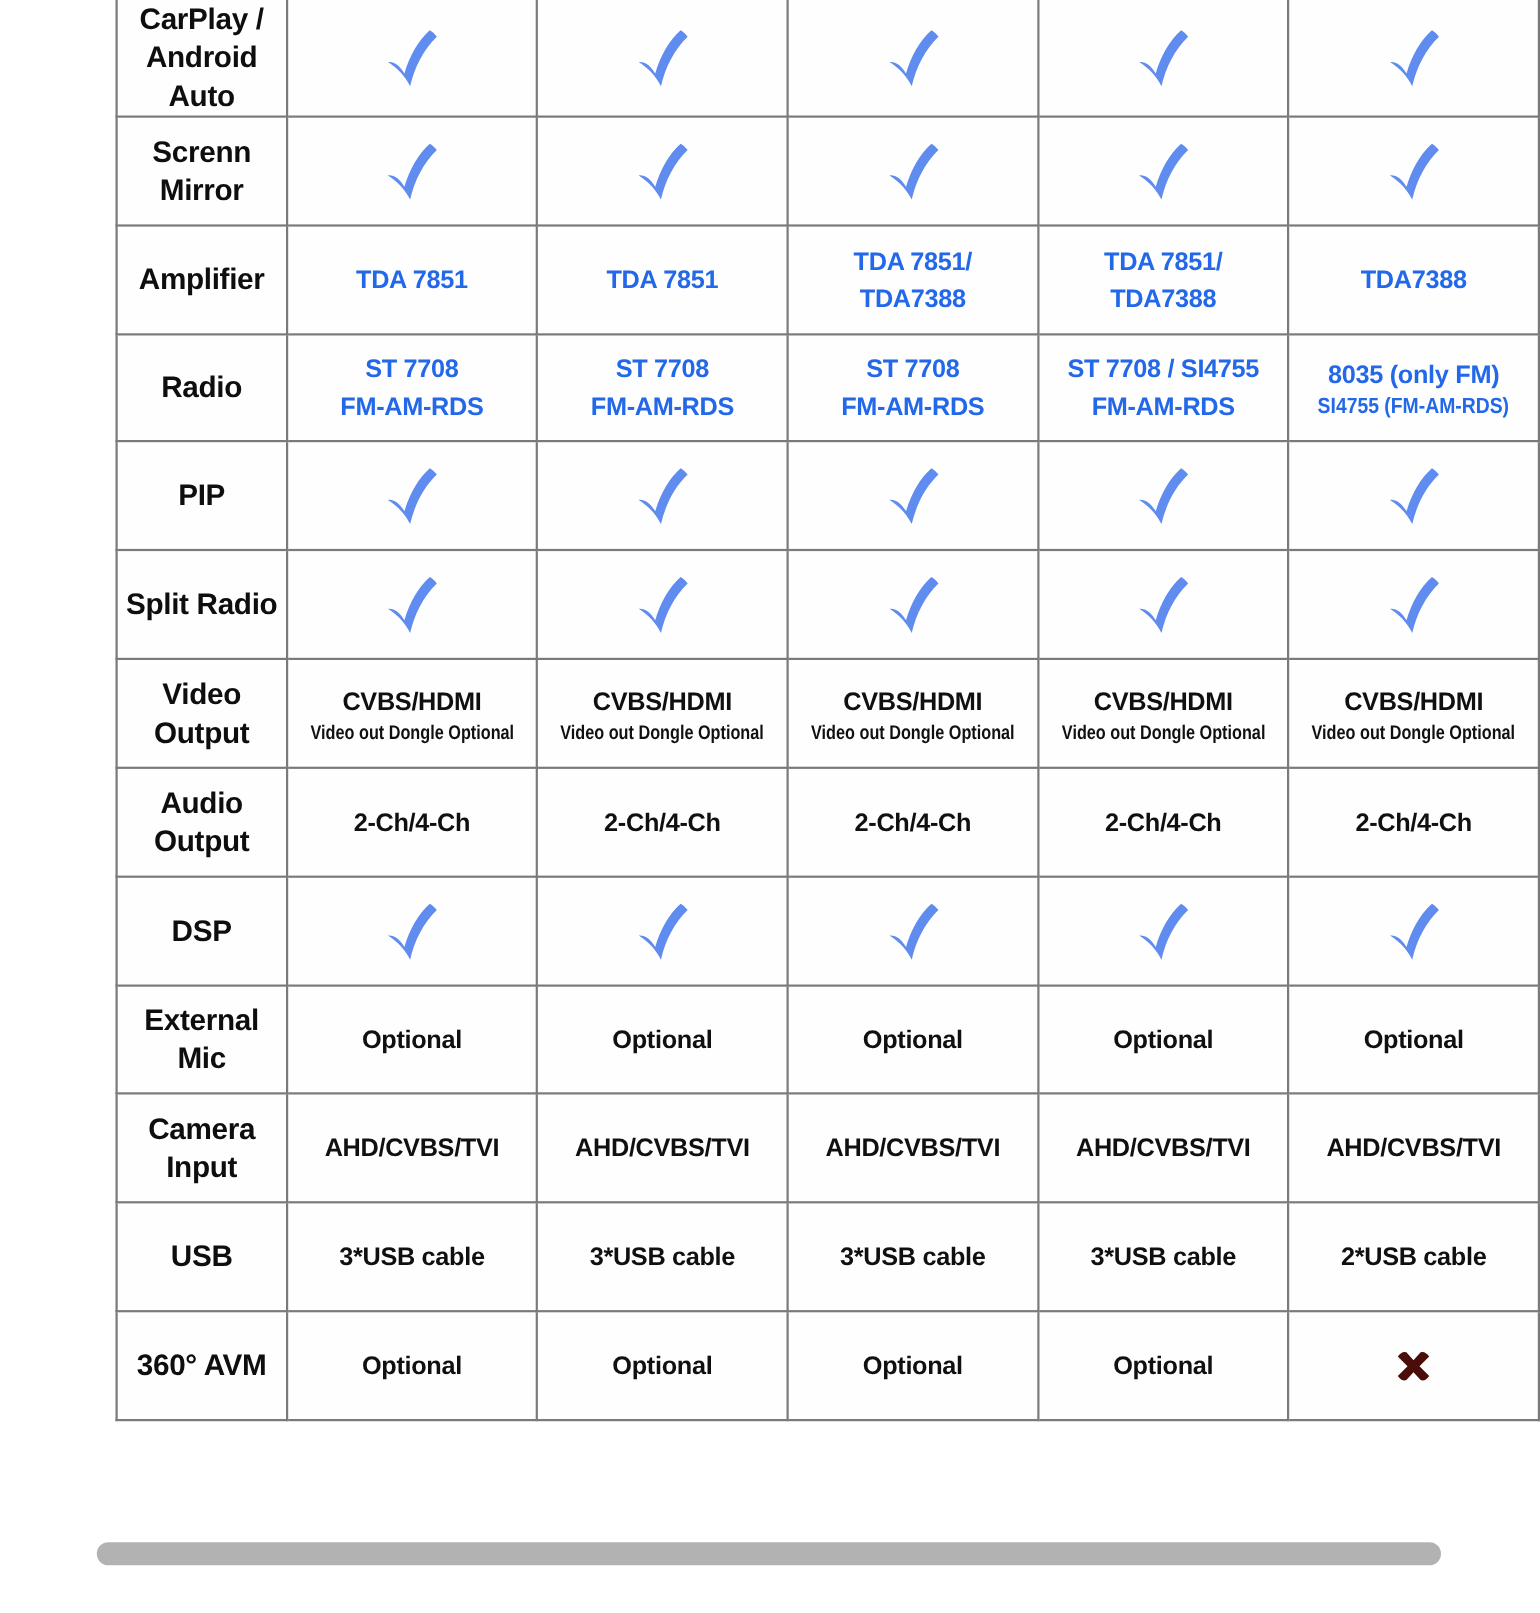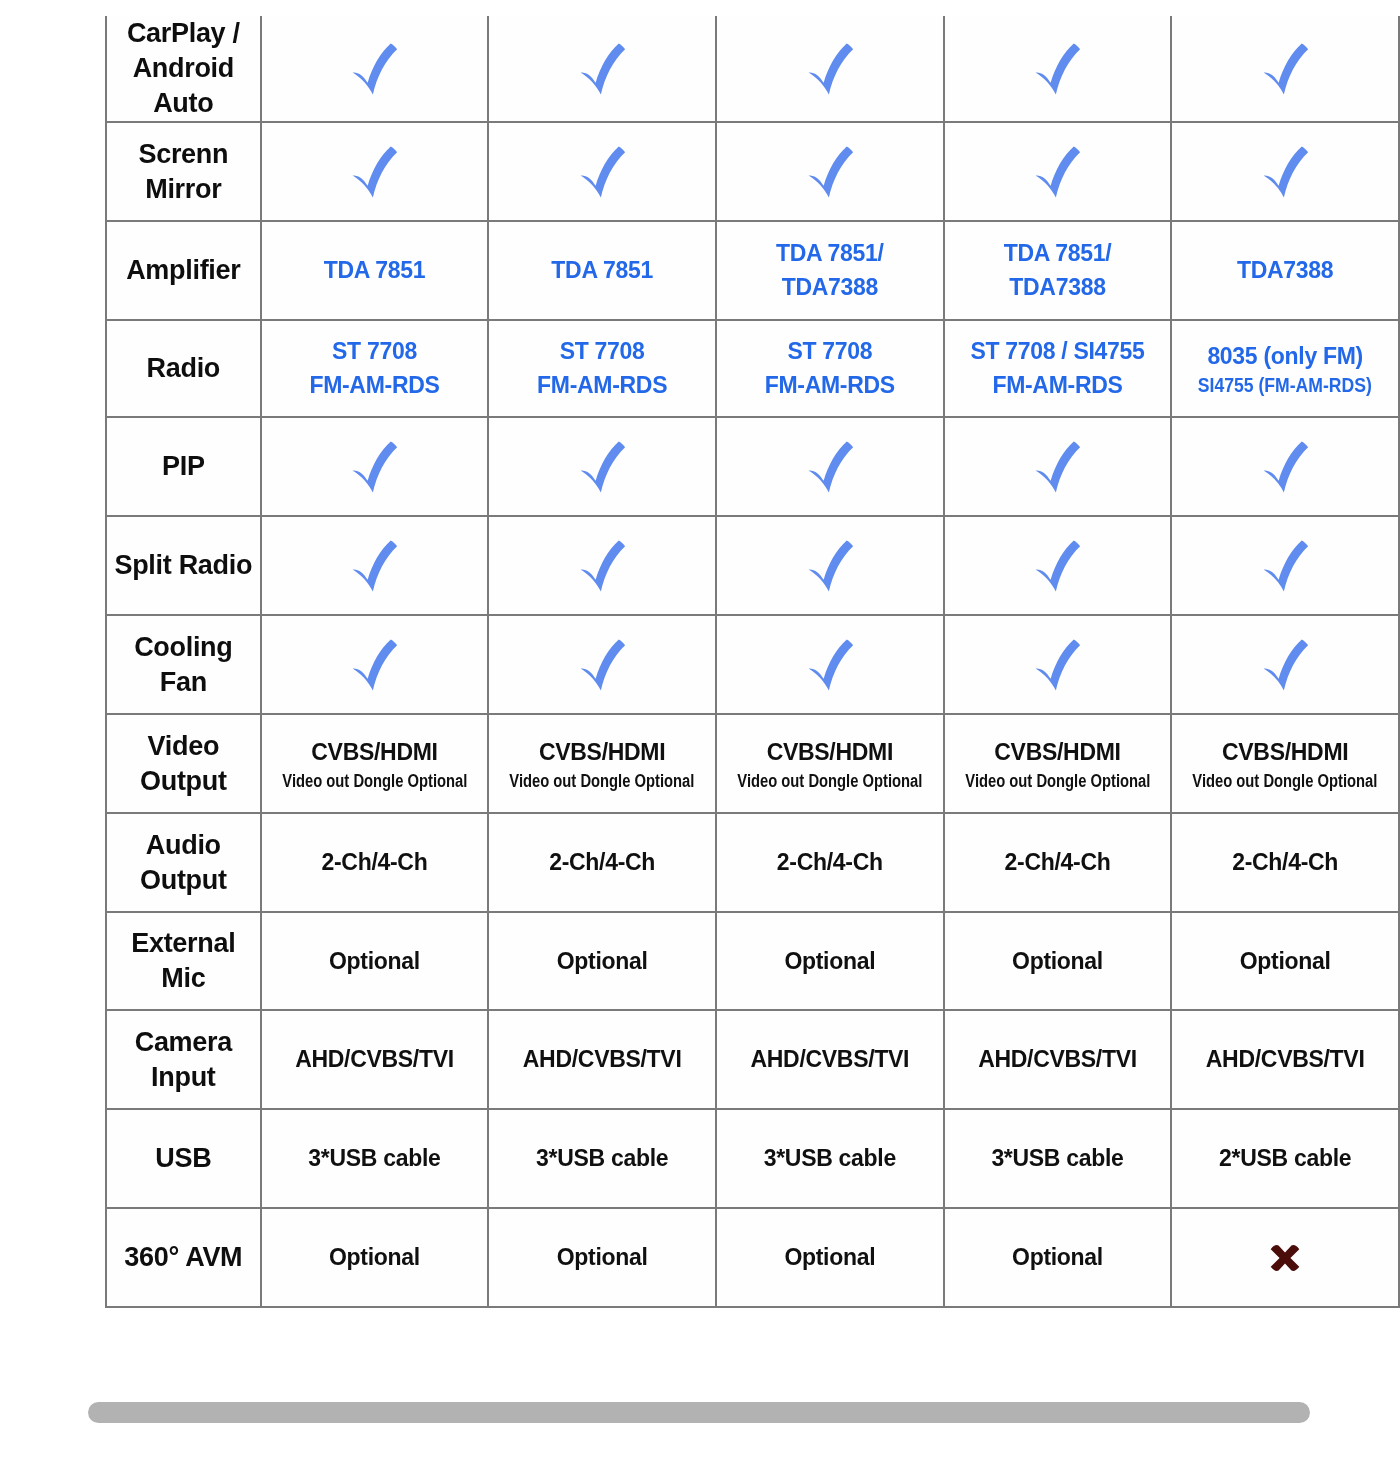--- a/index.html
+++ b/index.html
@@ -4,21 +4,21 @@
 <style>
   html,body{margin:0;padding:0;}
   body{
     width:1400px;height:1466px;
     background:#ffffff;
     font-family:"Liberation Sans",sans-serif;
     position:relative;
     overflow:hidden;
   }
   .spec-table{
-    position:absolute;left:105px;top:16px;
+    position:absolute;left:105px;top:0;
     border-collapse:collapse;
     table-layout:fixed;
     background:#ffffff;
   }
   .spec-table col.label-col{width:201px;}
   .spec-table col.data-col{width:197px;}
   .spec-table th,.spec-table td{
     border:2px solid #7a7a7a;
     text-align:center;
     vertical-align:middle;
@@ -199,38 +199,20 @@
     <path d="M8 56 C18 55 27 62 34 74 C42 46 56 22 74 6 C78 8 82 12 85 16 C64 36 50 64 43 94 C36 80 24 66 8 56 Z" fill="#5f8cee"></path>
   </svg></td>
         <td><svg class="check-svg" viewBox="0 0 90 100" width="52" height="60" xmlns="http://www.w3.org/2000/svg">
     <path d="M8 56 C18 55 27 62 34 74 C42 46 56 22 74 6 C78 8 82 12 85 16 C64 36 50 64 43 94 C36 80 24 66 8 56 Z" fill="#5f8cee"></path>
   </svg></td>
         <td><svg class="check-svg" viewBox="0 0 90 100" width="52" height="60" xmlns="http://www.w3.org/2000/svg">
     <path d="M8 56 C18 55 27 62 34 74 C42 46 56 22 74 6 C78 8 82 12 85 16 C64 36 50 64 43 94 C36 80 24 66 8 56 Z" fill="#5f8cee"></path>
   </svg></td>
       </tr>
       <tr>
-        <th>Cooling Fan</th>
-        <td><svg class="check-svg" viewBox="0 0 90 100" width="52" height="60" xmlns="http://www.w3.org/2000/svg">
-    <path d="M8 56 C18 55 27 62 34 74 C42 46 56 22 74 6 C78 8 82 12 85 16 C64 36 50 64 43 94 C36 80 24 66 8 56 Z" fill="#5f8cee"></path>
-  </svg></td>
-        <td><svg class="check-svg" viewBox="0 0 90 100" width="52" height="60" xmlns="http://www.w3.org/2000/svg">
-    <path d="M8 56 C18 55 27 62 34 74 C42 46 56 22 74 6 C78 8 82 12 85 16 C64 36 50 64 43 94 C36 80 24 66 8 56 Z" fill="#5f8cee"></path>
-  </svg></td>
-        <td><svg class="check-svg" viewBox="0 0 90 100" width="52" height="60" xmlns="http://www.w3.org/2000/svg">
-    <path d="M8 56 C18 55 27 62 34 74 C42 46 56 22 74 6 C78 8 82 12 85 16 C64 36 50 64 43 94 C36 80 24 66 8 56 Z" fill="#5f8cee"></path>
-  </svg></td>
-        <td><svg class="check-svg" viewBox="0 0 90 100" width="52" height="60" xmlns="http://www.w3.org/2000/svg">
-    <path d="M8 56 C18 55 27 62 34 74 C42 46 56 22 74 6 C78 8 82 12 85 16 C64 36 50 64 43 94 C36 80 24 66 8 56 Z" fill="#5f8cee"></path>
-  </svg></td>
-        <td><svg class="check-svg" viewBox="0 0 90 100" width="52" height="60" xmlns="http://www.w3.org/2000/svg">
-    <path d="M8 56 C18 55 27 62 34 74 C42 46 56 22 74 6 C78 8 82 12 85 16 C64 36 50 64 43 94 C36 80 24 66 8 56 Z" fill="#5f8cee"></path>
-  </svg></td>
-      </tr>
-      <tr>
         <th>Video
 Output</th>
         <td>
           <span class="txt">CVBS/HDMI</span>
           <span class="sub">Video out Dongle Optional</span>
         </td>
         <td>
           <span class="txt">CVBS/HDMI</span>
           <span class="sub">Video out Dongle Optional</span>
         </td>
@@ -258,20 +240,38 @@
         </td>
         <td>
           <span class="txt">2-Ch/4-Ch</span>
         </td>
         <td>
           <span class="txt">2-Ch/4-Ch</span>
         </td>
         <td>
           <span class="txt">2-Ch/4-Ch</span>
         </td>
+      </tr>
+      <tr>
+        <th>DSP</th>
+        <td><svg class="check-svg" viewBox="0 0 90 100" width="52" height="60" xmlns="http://www.w3.org/2000/svg">
+    <path d="M8 56 C18 55 27 62 34 74 C42 46 56 22 74 6 C78 8 82 12 85 16 C64 36 50 64 43 94 C36 80 24 66 8 56 Z" fill="#5f8cee"></path>
+  </svg></td>
+        <td><svg class="check-svg" viewBox="0 0 90 100" width="52" height="60" xmlns="http://www.w3.org/2000/svg">
+    <path d="M8 56 C18 55 27 62 34 74 C42 46 56 22 74 6 C78 8 82 12 85 16 C64 36 50 64 43 94 C36 80 24 66 8 56 Z" fill="#5f8cee"></path>
+  </svg></td>
+        <td><svg class="check-svg" viewBox="0 0 90 100" width="52" height="60" xmlns="http://www.w3.org/2000/svg">
+    <path d="M8 56 C18 55 27 62 34 74 C42 46 56 22 74 6 C78 8 82 12 85 16 C64 36 50 64 43 94 C36 80 24 66 8 56 Z" fill="#5f8cee"></path>
+  </svg></td>
+        <td><svg class="check-svg" viewBox="0 0 90 100" width="52" height="60" xmlns="http://www.w3.org/2000/svg">
+    <path d="M8 56 C18 55 27 62 34 74 C42 46 56 22 74 6 C78 8 82 12 85 16 C64 36 50 64 43 94 C36 80 24 66 8 56 Z" fill="#5f8cee"></path>
+  </svg></td>
+        <td><svg class="check-svg" viewBox="0 0 90 100" width="52" height="60" xmlns="http://www.w3.org/2000/svg">
+    <path d="M8 56 C18 55 27 62 34 74 C42 46 56 22 74 6 C78 8 82 12 85 16 C64 36 50 64 43 94 C36 80 24 66 8 56 Z" fill="#5f8cee"></path>
+  </svg></td>
       </tr>
       <tr>
         <th>External Mic</th>
         <td>
           <span class="txt">Optional</span>
         </td>
         <td>
           <span class="txt">Optional</span>
         </td>
         <td>

